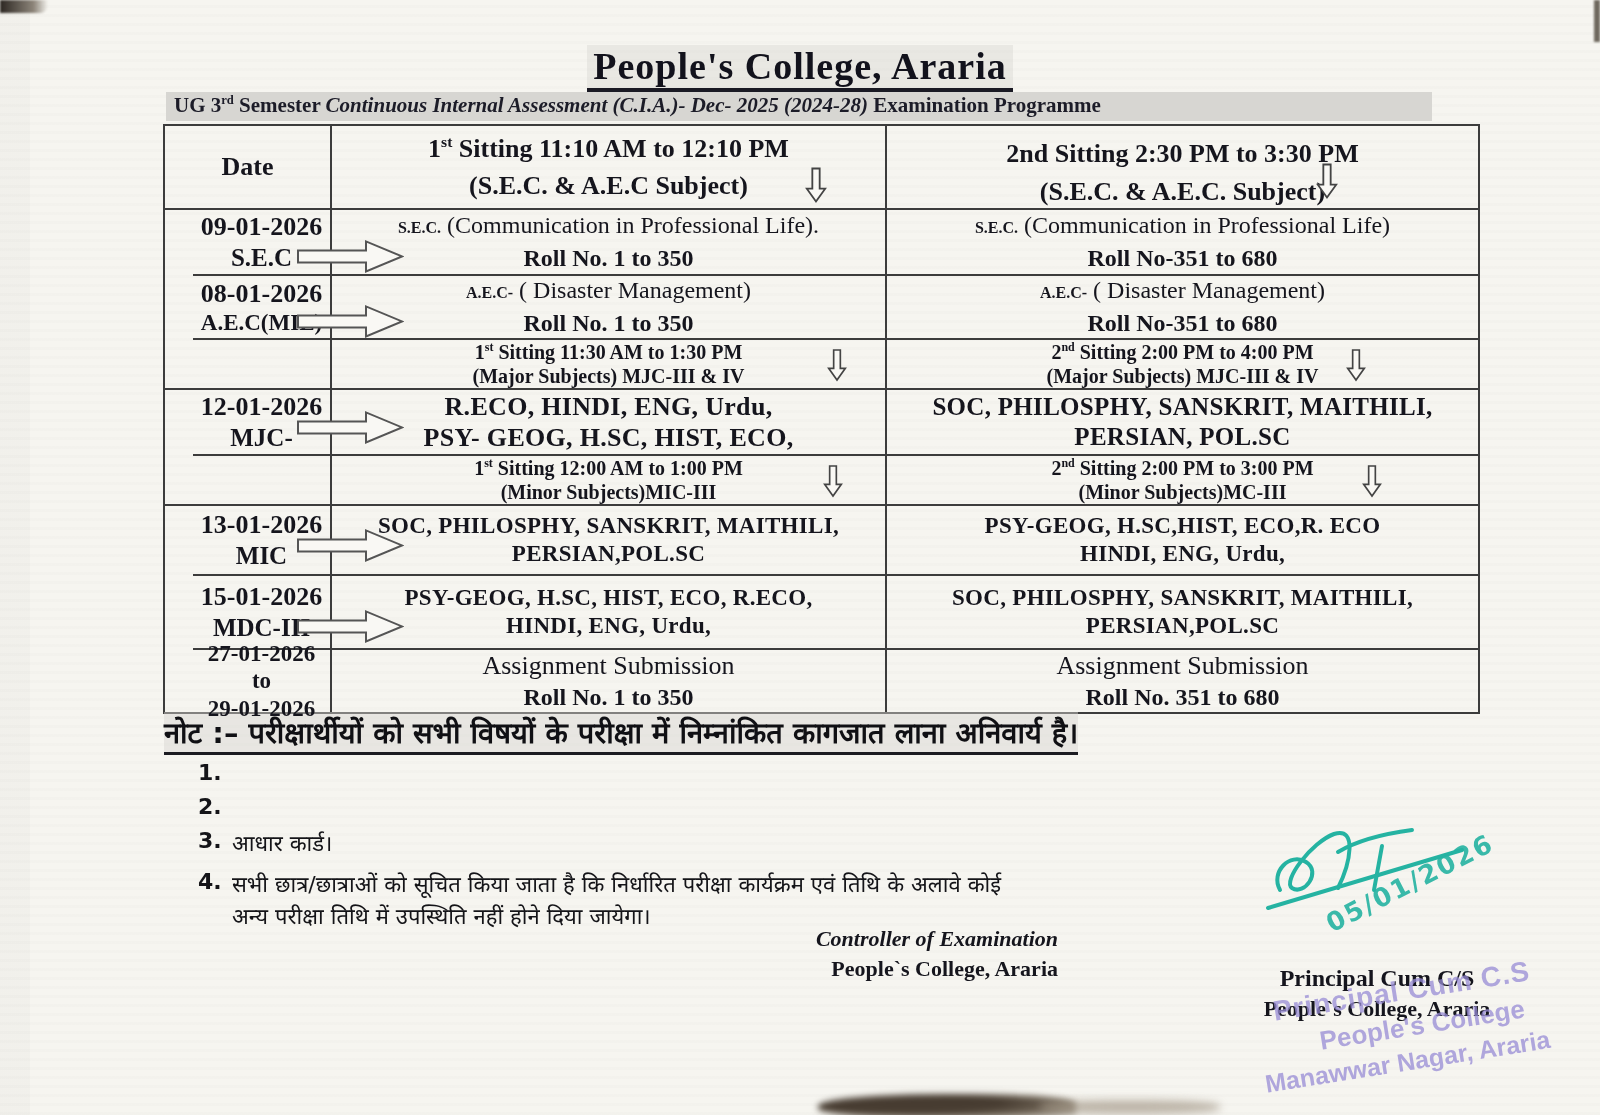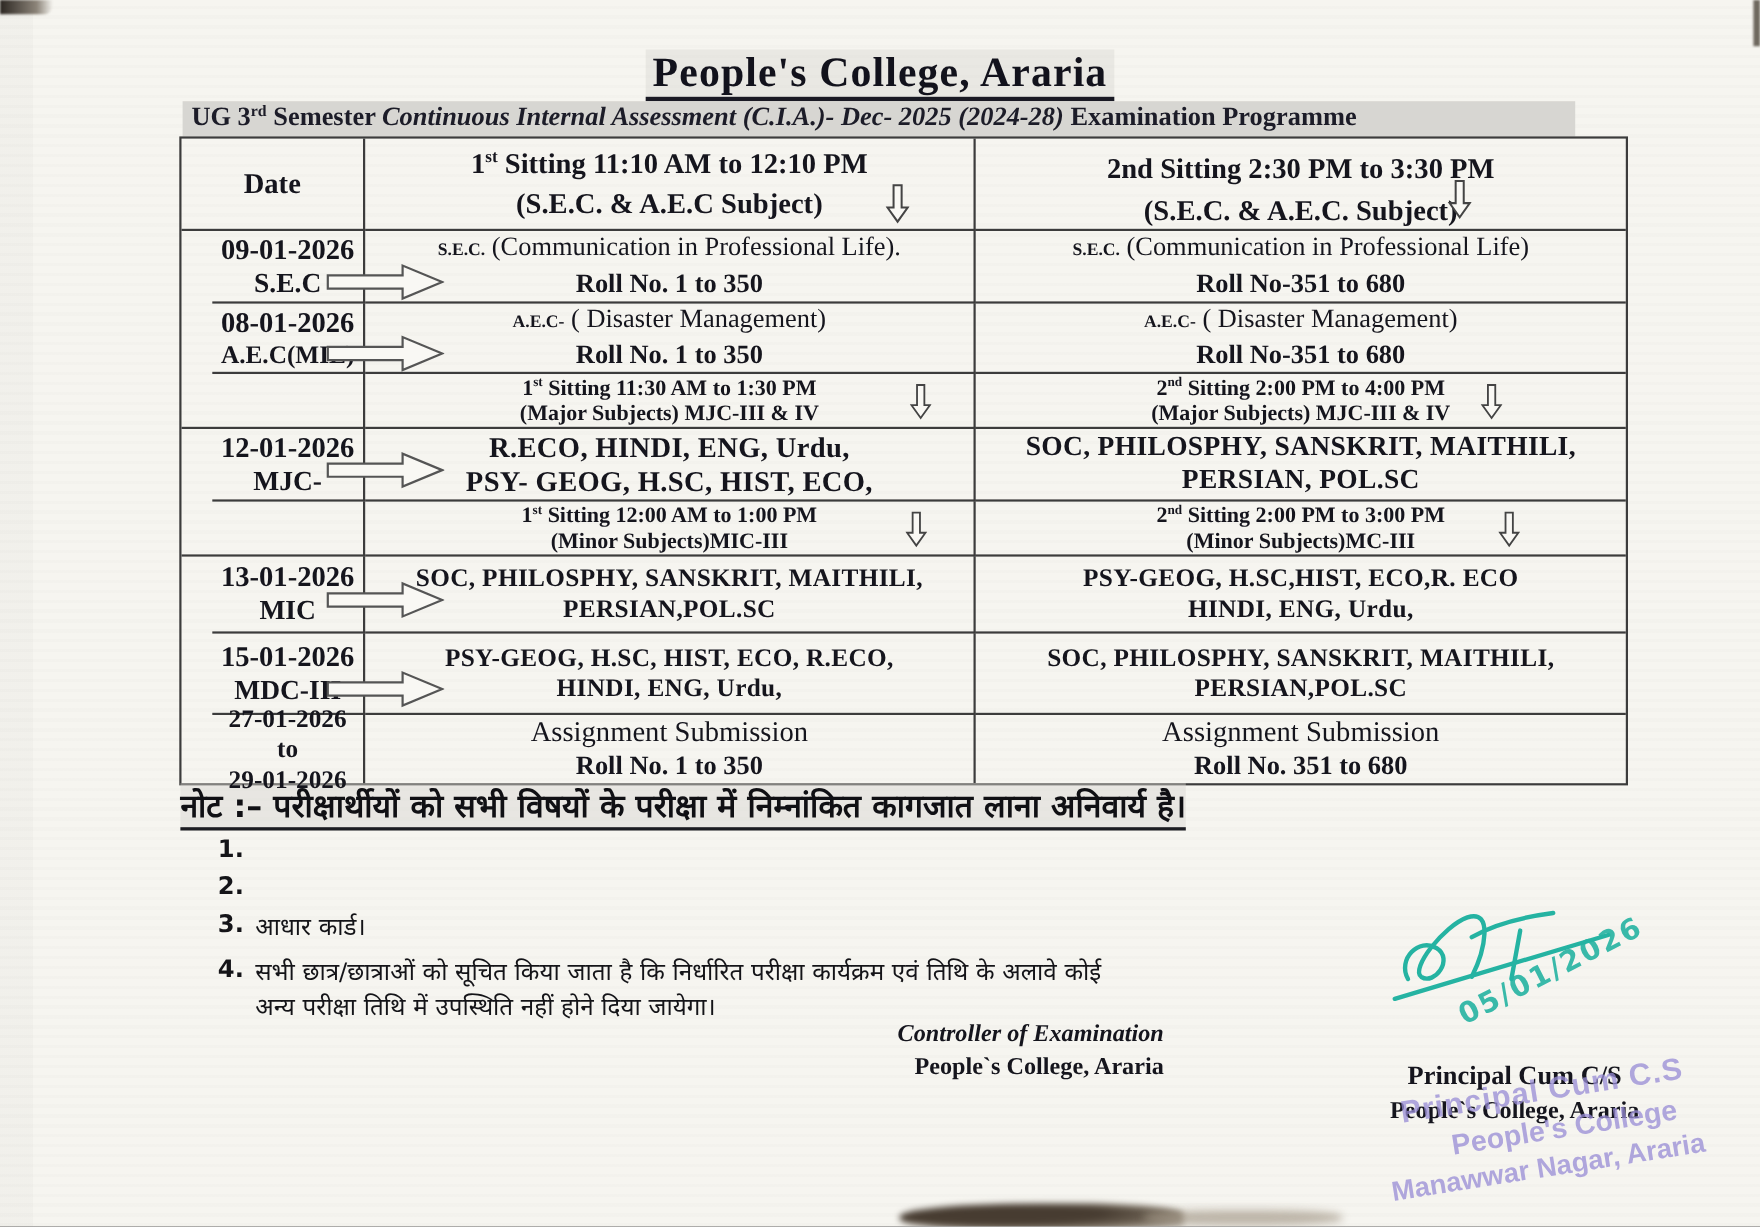--- a/index.html
+++ b/index.html
@@ -14,21 +14,21 @@
   }
   
   .title{position:absolute;top:44px;left:0;width:1600px;text-align:center;}
   .title span{
     font-size:38px;font-weight:bold;letter-spacing:1px;color:#12121c;
     border-bottom:4px solid #1a1a24;padding:0 6px 1px 6px;
     background:rgba(210,208,204,0.35);
   }
   .subtitle{
     position:absolute;top:92px;left:166px;width:1250px;
-    font-size:24px;font-weight:bold;color:#1c1c28;
+    font-size:21px;font-weight:bold;color:#1c1c28;
     background:#d7d6d2;padding:1px 8px 3px 8px;white-space:nowrap;
   }
   .subtitle .it{font-style:italic;}
   sup{font-size:60%;vertical-align:super;font-weight:bold;}
   
   .tbl{
     position:absolute;left:163px;top:124px;
     display:grid;grid-template-columns:167px 555px 591px;
     grid-template-rows:84px 66px 64px 50px 66px 50px 70px 74px 62px;
     border:2px solid #3c3c3c;

